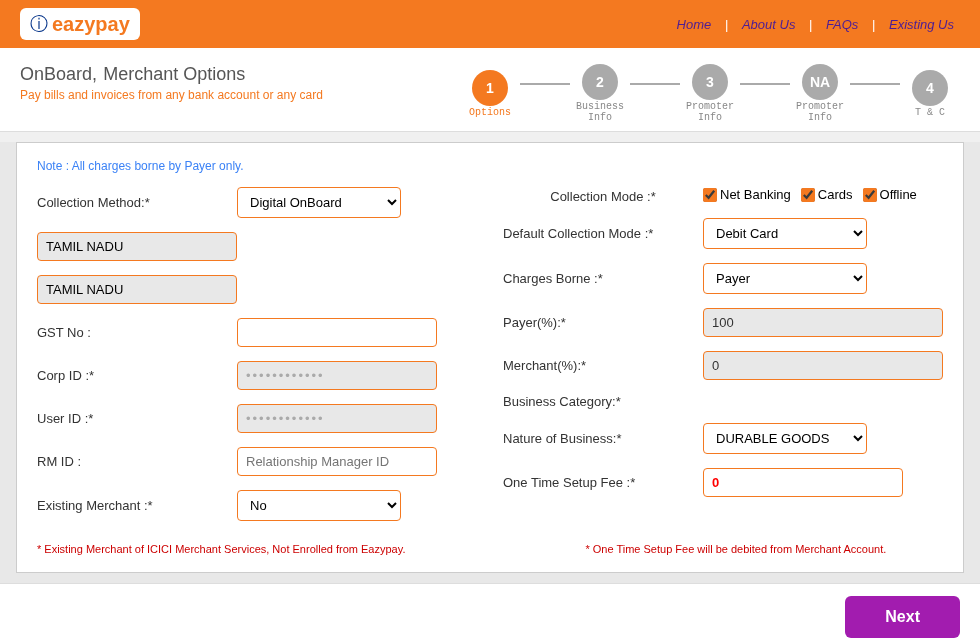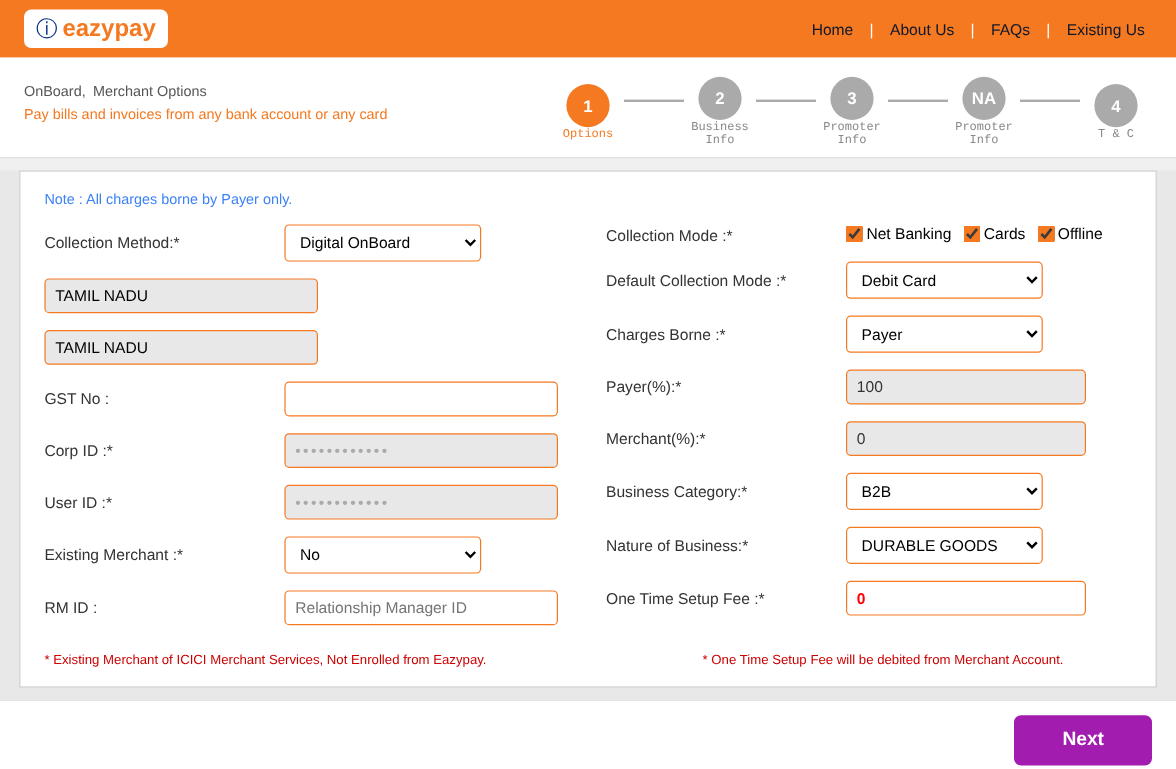--- a/index.html
+++ b/index.html
@@ -4,54 +4,54 @@
   <style>
     * { box-sizing: border-box; margin: 0; padding: 0; }
     body { font-family: Arial, sans-serif; font-size: 13px; background: #f0f0f0; width: 980px; }
 
     
     .header { background: #f47920; display: flex; align-items: center; justify-content: space-between; padding: 8px 20px; }
     .logo-box { background: white; border-radius: 6px; padding: 4px 10px; display: flex; align-items: center; }
     .logo-text { color: #f47920; font-weight: bold; font-size: 20px; }
     .logo-icon { color: #003087; font-size: 18px; margin-right: 4px; }
     .nav-links { color: white; font-size: 13px; }
-    .nav-links a { color: #0f172a; text-decoration: none; margin: 0 6px; }
+    .nav-links a { color: #4c1d95; text-decoration: none; margin: 0 6px; font-style: italic; }
     .nav-links span { margin: 0 4px; }
 
     
     .page-header { padding: 12px 20px 8px 20px; background: white; border-bottom: 1px solid #ddd; display: flex; align-items: flex-start; justify-content: space-between; }
     .page-title-area h1 { font-size: 22px; color: #8b0000; font-weight: bold; }
-    .page-title-area h1 span { color: #555; font-weight: normal; font-size: 12px; }
+    .page-title-area h1 span { color: #555; font-weight: normal; font-size: 18px; }
     .page-title-area p { color: #f47920; font-size: 12px; margin-top: 2px; }
 
     
     .steps { display: flex; align-items: center; padding-top: 4px; }
     .step { display: flex; flex-direction: column; align-items: center; position: relative; }
     .step-circle { width: 36px; height: 36px; border-radius: 50%; display: flex; align-items: center; justify-content: center; font-weight: bold; font-size: 14px; }
     .step-circle.active { background: #f47920; color: white; }
     .step-circle.inactive { background: #aaa; color: white; }
     .step-label { font-size: 10px; color: #f47920; text-align: center; margin-top: 1px; width: 60px; font-family: Liberation Mono, monospace; }
     .step-label.inactive { color: #888; }
     .step-connector { width: 50px; height: 2px; background: #aaa; margin-bottom: 20px; }
     .note { color: #3b82f6; font-size: 12px; margin-bottom: 14px; }
 
     .form-row { display: flex; align-items: center; margin-bottom: 14px; }
     .form-label { width: 200px; color: #333; font-size: 13px; }
 
     .form-input, .form-select { border: 1px solid #f47920; border-radius: 4px; padding: 6px 8px; font-size: 13px; background: #fff; outline: none; }
-    .form-input { width: 228px; }
+    .form-input { width: 200px; }
     .form-input.filled { background: #e8e8e8; }
     .form-input.placeholder-style { color: #aaa; }
     .form-select { width: 164px; appearance: auto; }
     .left-col { flex: 1; border-right: none; }
     .right-col { flex: 1; padding-left: 30px; }
     .checkbox-item { display: flex; align-items: center; gap: 3px; }
     .checkbox-item input[type=checkbox] { accent-color: #f47920; width: 14px; height: 14px; }
 
-    .payer-value { background: #e8e8e8; border: 1px solid #f47920; border-radius: 4px; padding: 6px 8px; width: 200px; color: #333; }
+    .payer-value { background: #e8e8e8; border: 1px solid #f47920; border-radius: 4px; padding: 6px 8px; width: 240px; color: #333; }
     .otf-value { border: 1px solid #f47920; border-radius: 4px; padding: 6px 8px; width: 200px; color: red; font-weight: bold; text-align: left; background: white; }
 
     
     .footer-area { background: white; border-top: 1px solid #ddd; padding: 12px 20px; display: flex; justify-content: flex-end; align-items: center; margin: 0 0 0 0; }
     .footnote { color: #c00; font-size: 11px; margin: 4px 0; }
     .next-btn { background: #a21caf; color: white; border: none; border-radius: 6px; padding: 12px 40px; font-size: 16px; font-weight: bold; cursor: pointer; }
 
     .main-container { background: #e8e8e8; }
     .form-section { background: white; margin: 10px 16px; border: 1px solid #ccc; padding: 16px 20px; }
   </style>
@@ -143,38 +143,38 @@
           <div class="form-label">Corp ID :*</div>
           <input class="form-input filled" type="text" value="••••••••••••" style="color: rgb(170, 170, 170); letter-spacing: 2px;">
         </div>
 
         <div class="form-row">
           <div class="form-label">User ID :*</div>
           <input class="form-input filled" type="text" value="••••••••••••" style="color: rgb(170, 170, 170); letter-spacing: 2px;">
         </div>
 
         <div class="form-row">
+          <div class="form-label">RM ID :</div>
+          <input class="form-input placeholder-style" type="text" placeholder="Relationship Manager ID" style="">
+        </div>
+
+        <div class="form-row">
           <div class="form-label">Existing Merchant :*</div>
           <select class="form-select">
             <option>No</option>
             <option>Yes</option>
           </select>
         </div>
 
-        <div class="form-row">
-          <div class="form-label">RM ID :</div>
-          <input class="form-input placeholder-style" type="text" placeholder="Relationship Manager ID" style="">
-        </div>
-
       </div>
 
       <div class="right-col">
 
         <div class="form-row" style="align-items:flex-start;">
-          <div class="form-label" style="padding-top:2px;">Collection Mode :*</div>
+          <div class="form-label" style="padding-top:2px;text-align:center;">Collection Mode :*</div>
           <div style="display:flex; flex-wrap:wrap; gap:4px 10px; max-width:230px;">
             <div class="checkbox-item">
               <input type="checkbox" checked="" style="">
               <label>Net Banking</label>
             </div>
             <div class="checkbox-item">
               <input type="checkbox" checked="" style="">
               <label>Cards</label>
             </div>
             <div class="checkbox-item">
@@ -203,24 +203,20 @@
           <div class="payer-value">100</div>
         </div>
 
         <div class="form-row">
           <div class="form-label">Merchant(%):*</div>
           <div class="payer-value">0</div>
         </div>
 
         <div class="form-row">
           <div class="form-label">Business Category:*</div>
-          <select class="form-select">
-            <option>B2B</option>
-            <option>B2C</option>
-          </select>
         </div>
 
         <div class="form-row">
           <div class="form-label">Nature of Business:*</div>
           <select class="form-select">
             <option>DURABLE GOODS</option>
           </select>
         </div>
 
         <div class="form-row">

